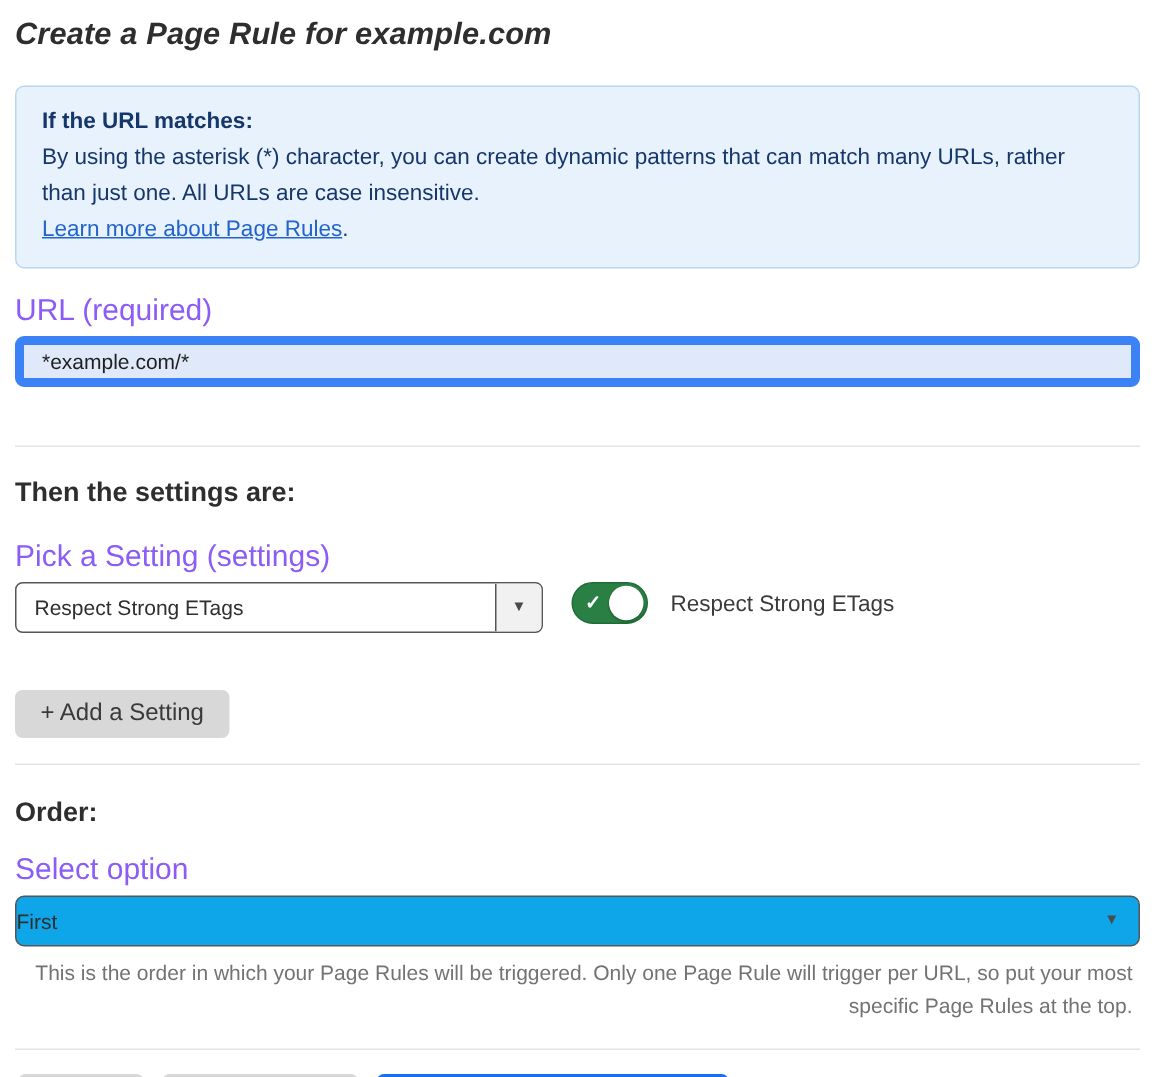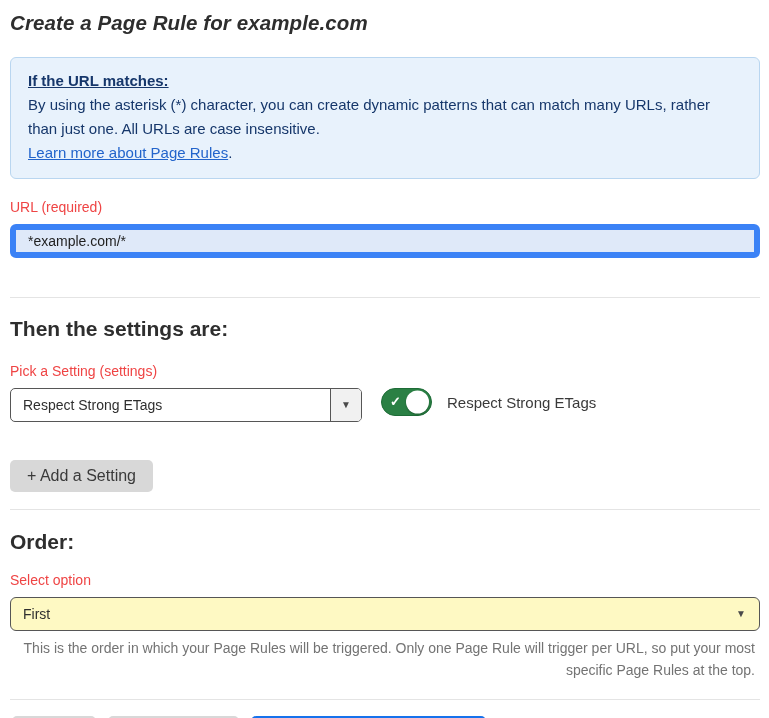--- a/index.html
+++ b/index.html
@@ -26,35 +26,35 @@
   .info-box {
     margin-top: 21px;
     background: #e8f2fc;
     border: 1px solid #b9d6f0;
     border-radius: 6px;
     padding: 11px 17px 13px 17px;
     color: #16376b;
     font-size: 15px;
     line-height: 24px;
   }
-  .info-heading { font-weight: 700; text-decoration: underline; }
+  .info-heading { font-weight: 700; }
   .info-body { }
   .info-link-line { }
   .info-link {
     color: #2264cb;
     text-decoration: underline;
     cursor: pointer;
     text-align: center;
   }
   .info-link-suffix { color: #16376b; }
 
   
   .field-label {
-    font-size: 14px;
-    color: #ef4444;
+    font-size: 20px;
+    color: #8b5cf6;
     line-height: 18px;
   }
 
   
   .url-label { margin-top: 19px; }
   .url-input {
     margin-top: 8px;
     display: block;
     width: 100%;
     height: 34px;
@@ -71,21 +71,21 @@
   .divider {
     border: none;
     border-top: 1px solid #e4e4e4;
     height: 0;
   }
   .divider-1 { margin-top: 39px; }
   .divider-2 { margin-top: 17px; }
   .divider-3 { margin-top: 18px; }
 
   .section-heading {
-    font-size: 21px;
+    font-size: 18px;
     font-weight: 700;
     color: #2e2e2e;
     line-height: 21px;
   }
   .settings-heading { margin-top: 20px; }
   .picker-label { margin-top: 23px; }
 
   
   .setting-row {
     margin-top: 8px;
@@ -189,26 +189,25 @@
   .add-setting-btn { margin-top: 38px; }
 
   .order-heading { margin-top: 21px; }
   .order-select-label { margin-top: 19px; }
 
   .order-select {
     margin-top: 8px;
     position: relative;
     width: 100%;
     height: 34px;
-    background: #fef9c3;
+    background: #0ea5e9;
     border: 1px solid #565656;
     border-radius: 6px;
     display: flex;
     align-items: center;
-    padding-left: 12px;
     font-size: 14px;
     color: #2f2f2f;
     cursor: pointer;
     text-align: center;
   }
   .order-select .caret {
     position: absolute;
     right: 13px;
     top: 50%;
     transform: translateY(-50%);

